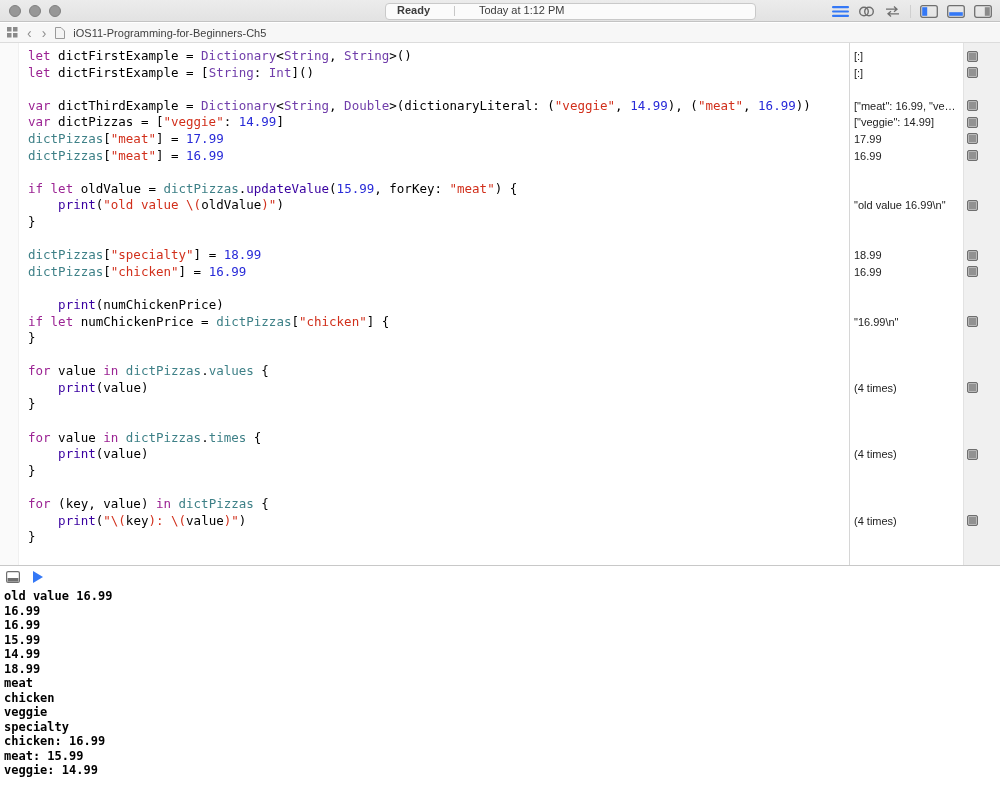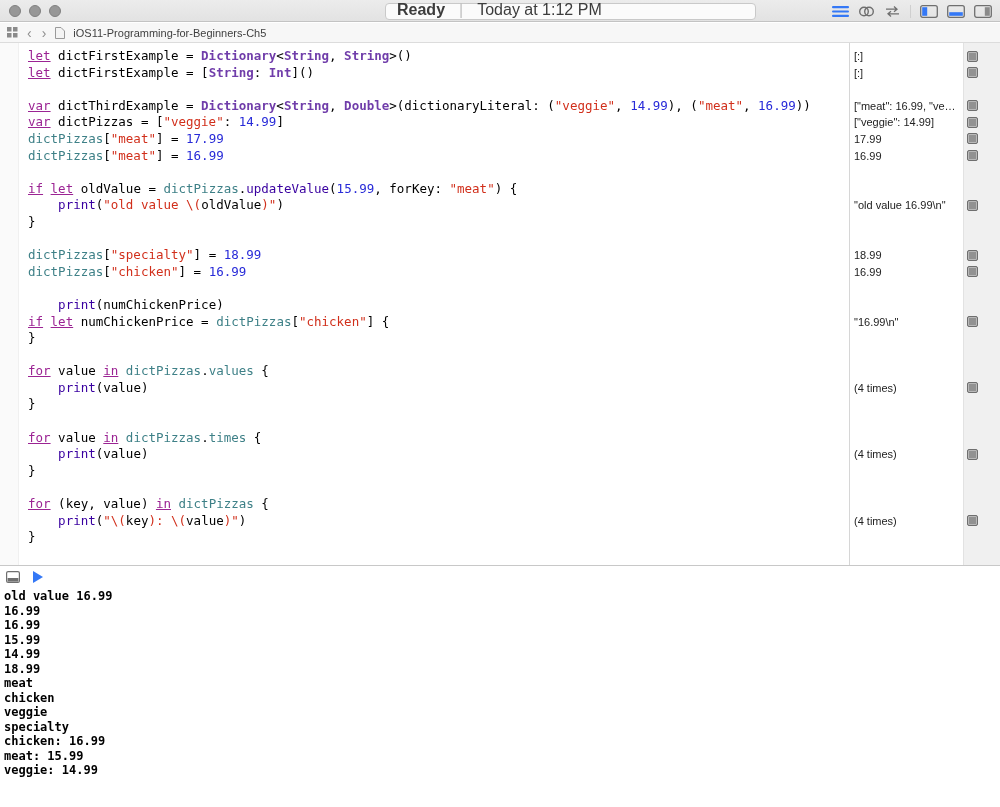--- a/index.html
+++ b/index.html
@@ -5,42 +5,42 @@
   * { margin:0; padding:0; box-sizing:border-box; }
   html,body { width:1000px; height:807px; }
   body { font-family:"Liberation Sans", sans-serif; background:#fff; position:relative; overflow:hidden; }
 
   
   .titlebar { position:absolute; left:0; top:0; width:1000px; height:22px;
               background:linear-gradient(#ECECEC,#E2E2E2); border-bottom:1px solid #C3C3C3; }
   .traffic { position:absolute; left:9px; top:5px; display:flex; gap:8px; }
   .tl { width:12px; height:12px; border-radius:50%; background:#979797; border:1px solid #808080; display:inline-block; }
   .activity { position:absolute; left:385px; top:3px; width:371px; height:17px; background:#FBFBFB;
-              border:1px solid #C9C9C9; border-radius:4px; display:flex; align-items:flex-end;
-              padding-left:11px; gap:14px; font-size:16px; color:#3C3C3C; }
+              border:1px solid #C9C9C9; border-radius:4px; display:flex; align-items:flex-start;
+              padding-left:11px; gap:23px; font-size:11px; color:#3C3C3C; }
   .activity .ready { font-weight:bold; }
   .activity .sep { color:#C2C2C2; }
   .tb-icons { position:absolute; right:8px; top:4px; height:15px; display:flex; align-items:center; gap:9px; }
   .tb-btn { display:flex; align-items:center; cursor:default; }
   .tb-sep { width:1px; height:13px; background:#CFCFCF; }
 
   
   .jumpbar { position:absolute; left:0; top:23px; width:1000px; height:20px; background:#F7F7F7;
              border-bottom:1px solid #DCDCDC; display:flex; align-items:center; padding-left:7px;
              gap:8px; font-size:11px; color:#3F3F3F; }
   .chev { color:#8E8E8E; font-size:14px; line-height:1; padding:0 1px; }
 
   
   .editor { position:absolute; left:0; top:43px; width:1000px; height:522px; background:#fff; overflow:hidden; }
   .gutter { position:absolute; left:0; top:0; width:19px; height:100%; background:#FAFAFA; border-right:1px solid #F0F0F0; }
   .code { position:absolute; left:0; top:5px; width:849px; padding-left:28px;
           font-family:"DejaVu Sans Mono", monospace; font-size:12.5px; }
   .code-line { height:16.6px; line-height:16.6px; white-space:pre; }
-  .tk-kw   { color:var(--kw,  #9B2393);text-decoration:underline; }
-  .tk-type { color:var(--type,#703DAA);font-weight:bold; }
+  .tk-kw   { color:var(--kw,  #9B2393); }
+  .tk-type { color:var(--type,#703DAA); }
   .tk-fn   { color:var(--fn,  #3900A0); }
   .tk-str  { color:var(--str, #D12F1B); }
   .tk-num  { color:var(--num, #272AD8); }
   .tk-ref  { color:var(--ref, #3E8087); }
   .tk-plain{ color:var(--plain,#000000); }
 
   
   .results { position:absolute; left:849px; top:0; width:151px; height:100%;
              border-left:1px solid #D6D6D6; background:#fff; }
   .btn-strip { position:absolute; left:113px; top:0; width:38px; height:100%;

